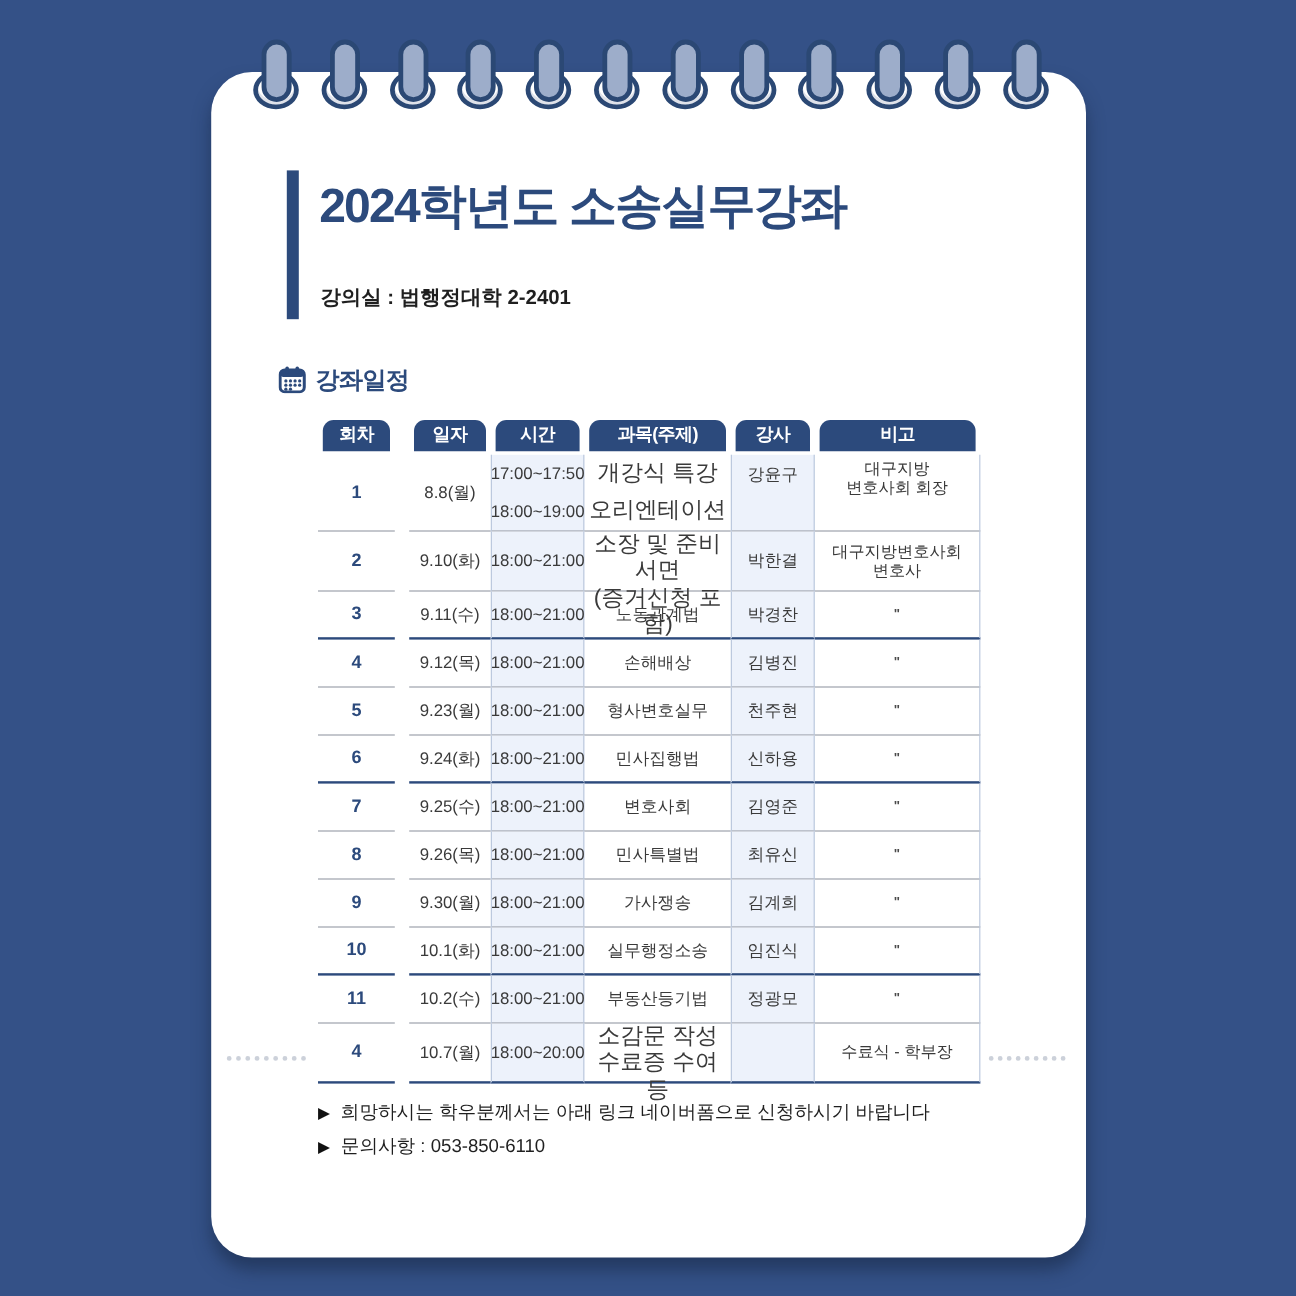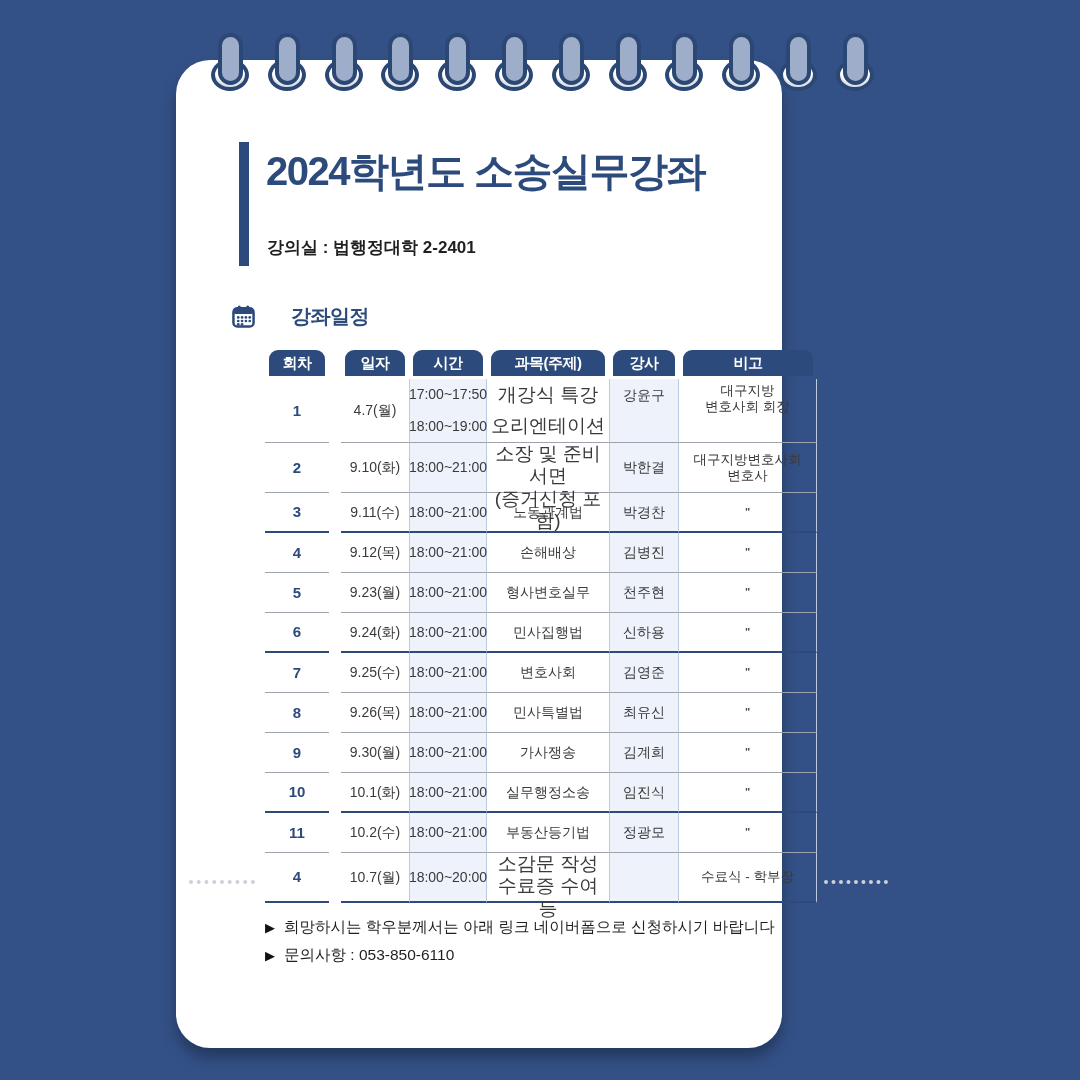--- a/index.html
+++ b/index.html
@@ -2,21 +2,21 @@
 <html><head>
 <meta charset="utf-8">
 <style>
   html,body{margin:0;padding:0;}
   body{
     width:1080px;height:1080px;position:relative;overflow:hidden;
     background:#345187;
     font-family:"Liberation Sans","DejaVu Sans",sans-serif;
   }
   .page{
-    position:absolute;left:176px;top:60px;width:606px;height:988px;
+    position:absolute;left:176px;top:60px;width:729px;height:988px;
     background:#ffffff;border-radius:34px;
     box-shadow:0 10px 14px rgba(22,38,66,.55);
   }
   
   .rings{position:absolute;left:0;top:-27px;width:728px;height:64px;}
   .ring{position:absolute;width:44px;height:64px;top:0;}
   .ring .hole{
     position:absolute;left:3px;top:26px;width:30px;height:24px;
     background:#ffffff;border:4px solid #2b4874;border-radius:50%;
     box-shadow:inset 0 -3px 0 #dfe2ea;
@@ -29,21 +29,21 @@
   .title-bar{position:absolute;left:63px;top:82px;width:10px;height:124px;background:#2c4a7c;}
   .page-title{
     position:absolute;left:90px;top:84px;margin:0;
     font-size:40px;font-weight:800;color:#2c4a7c;letter-spacing:-1.5px;white-space:nowrap;
   }
   .sub-line{position:absolute;left:91px;font-size:17px;font-weight:700;color:#1f1f1f;white-space:nowrap;}
   .sub-date{top:149px;}
   .sub-room{top:176px;}
   
   .section{position:absolute;left:56px;top:243px;display:flex;align-items:center;gap:8px;}
-  .section .label{font-size:20px;font-weight:800;color:#2c4a7c;letter-spacing:-0.5px;margin-left:28px;}
+  .section .label{font-size:20px;font-weight:800;color:#2c4a7c;letter-spacing:-0.5px;}
   
   .sched{position:absolute;left:89px;top:287px;width:552px;}
   .thead,.trow{display:flex;align-items:stretch;}
   .col-no{width:64px;flex:none;}
   .col-gap{width:12px;flex:none;}
   .col-date{width:68px;flex:none;}
   .col-time{width:78px;flex:none;}
   .col-subj{width:122px;flex:none;}
   .col-lect{width:70px;flex:none;}
   .col-note{width:138px;flex:none;}
@@ -183,21 +183,21 @@
         <div class="col-lect">
           <div class="tab">강사</div>
         </div>
         <div class="col-note">
           <div class="tab">비고</div>
         </div>
       </div>
   <div class="trow h2slot">
         <div class="cell col-no c-no">1</div>
         <div class="cell col-gap"></div>
-        <div class="cell col-date">4.7(월)</div>
+        <div class="cell col-date">8.8(월)</div>
         <div class="cell col-time c-time">
           <div>17:00~17:50</div>
           <div>18:00~19:00</div>
         </div>
         <div class="cell col-subj c-subj">
           <div class="small2">개강식 특강</div>
           <div class="small2">오리엔테이션</div>
         </div>
         <div class="cell col-lect c-lect">
           <div>강윤구</div>

